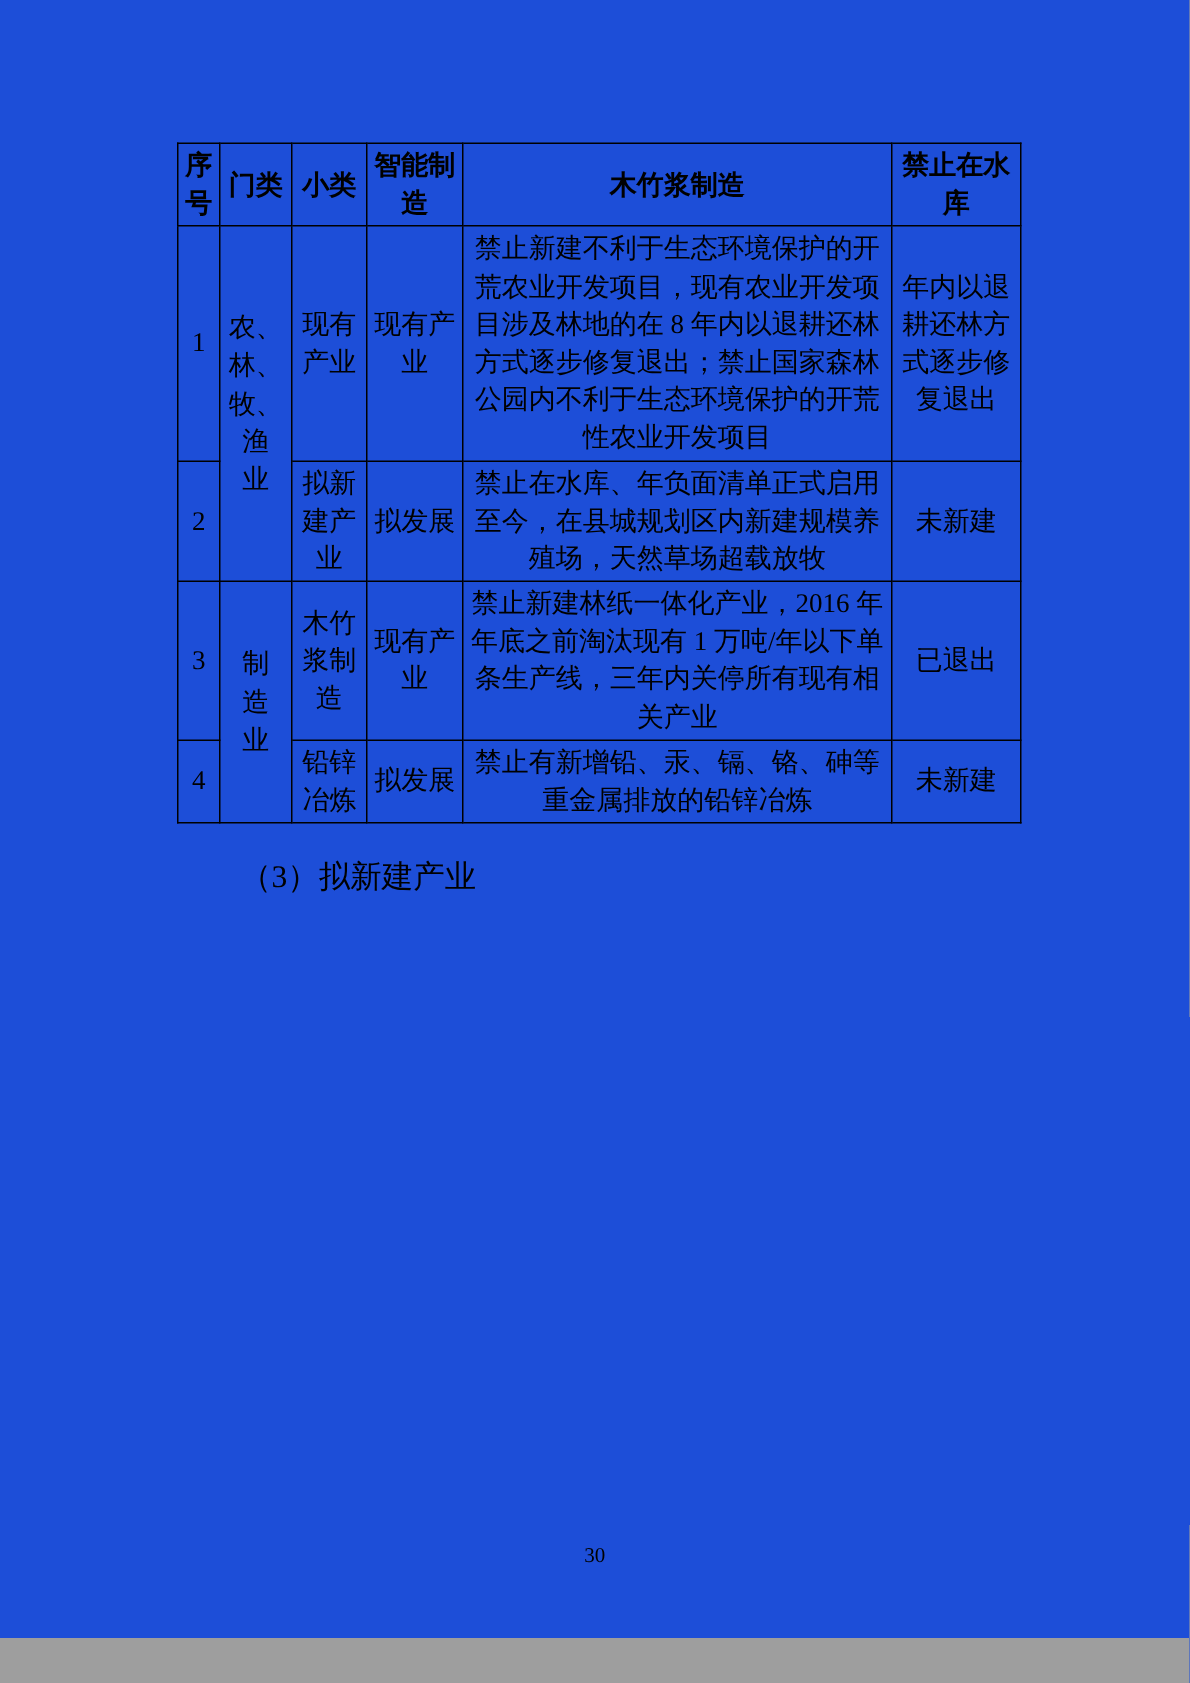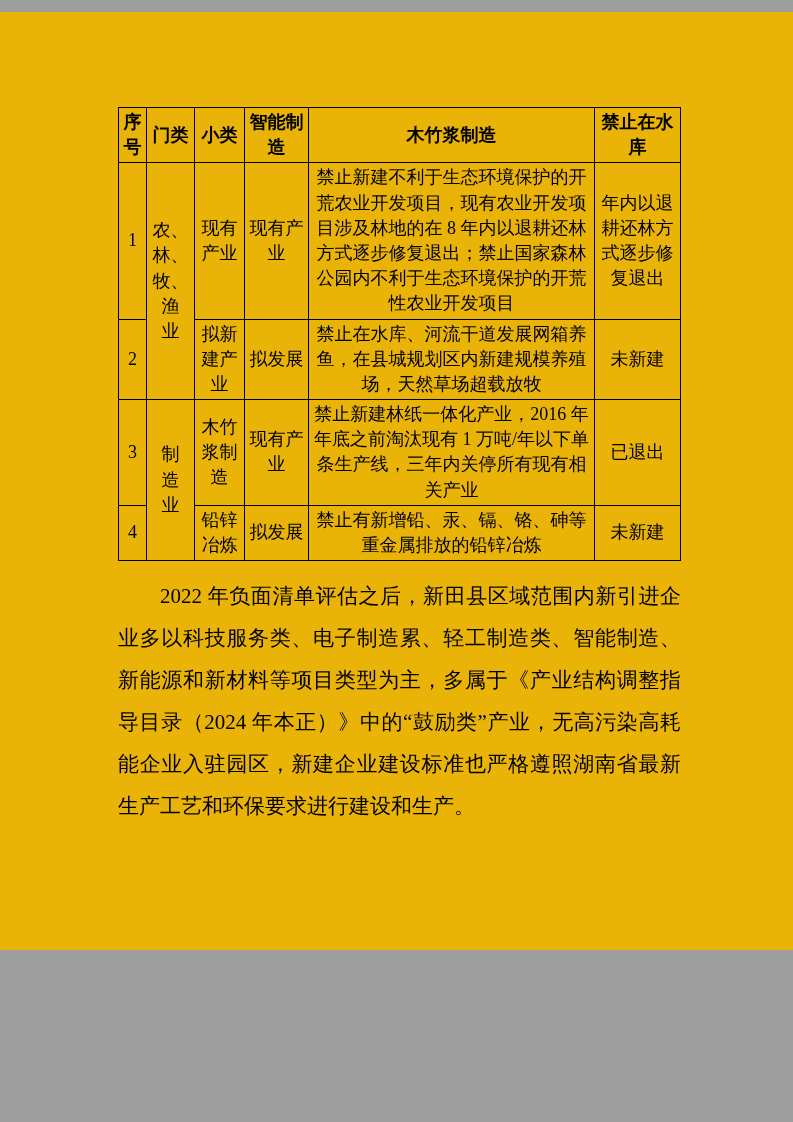--- a/index.html
+++ b/index.html
@@ -3,26 +3,26 @@
 <meta charset="utf-8">
 <style>
   html, body {
     margin: 0;
     padding: 0;
     background: #9e9e9e;
   }
   .page {
     position: relative;
     width: 793px;
-    height: 938px;
-    background: #eab308;
+    height: 1092px;
+    background: #1d4ed8;
     font-family: "Liberation Serif", "DejaVu Serif", serif;
     color: #000;
     overflow: hidden;
-    margin: 12px auto;
+    margin: 0 auto;
   }
   .content {
     position: absolute;
     left: 118px;
     top: 95px;
     width: 563px;
   }
   table.ctl {
     border-collapse: collapse;
     table-layout: fixed;
@@ -105,21 +105,21 @@
 业</td>
           <td>现有产业</td>
           <td>现有产业</td>
           <td>禁止新建不利于生态环境保护的开荒农业开发项目，现有农业开发项目涉及林地的在 8 年内以退耕还林方式逐步修复退出；禁止国家森林公园内不利于生态环境保护的开荒性农业开发项目</td>
           <td>年内以退耕还林方式逐步修复退出</td>
         </tr>
         <tr class="h-r2">
           <td>2</td>
           <td>拟新建产业</td>
           <td>拟发展</td>
-          <td>禁止在水库、河流干道发展网箱养鱼，在县城规划区内新建规模养殖场，天然草场超载放牧</td>
+          <td>禁止在水库、年负面清单正式启用至今，在县城规划区内新建规模养殖场，天然草场超载放牧</td>
           <td>未新建</td>
         </tr>
         <tr class="h-r3">
           <td>3</td>
           <td class="prewrap" rowspan="2">制
 造
 业</td>
           <td>木竹浆制造</td>
           <td>现有产业</td>
           <td>禁止新建林纸一体化产业，2016 年年底之前淘汰现有 1 万吨/年以下单条生产线，三年内关停所有现有相关产业</td>
@@ -129,18 +129,19 @@
           <td>4</td>
           <td>铅锌冶炼</td>
           <td>拟发展</td>
           <td>禁止有新增铅、汞、镉、铬、砷等重金属排放的铅锌冶炼</td>
           <td>未新建</td>
         </tr>
       </tbody>
     </table>
 
     <div class="body-text">
-      <p>2022 年负面清单评估之后，新田县区域范围内新引进企业多以科技服务类、电子制造累、轻工制造类、智能制造、新能源和新材料等项目类型为主，多属于《产业结构调整指导目录（2024 年本正）》中的“鼓励类”产业，无高污染高耗能企业入驻园区，新建企业建设标准也严格遵照湖南省最新生产工艺和环保要求进行建设和生产。</p>
+      <p class="heading">（3）拟新建产业</p>
     </div>
 
   </div>
 
+  <div class="page-number">30</div>
 </div>
 
 </body></html>

